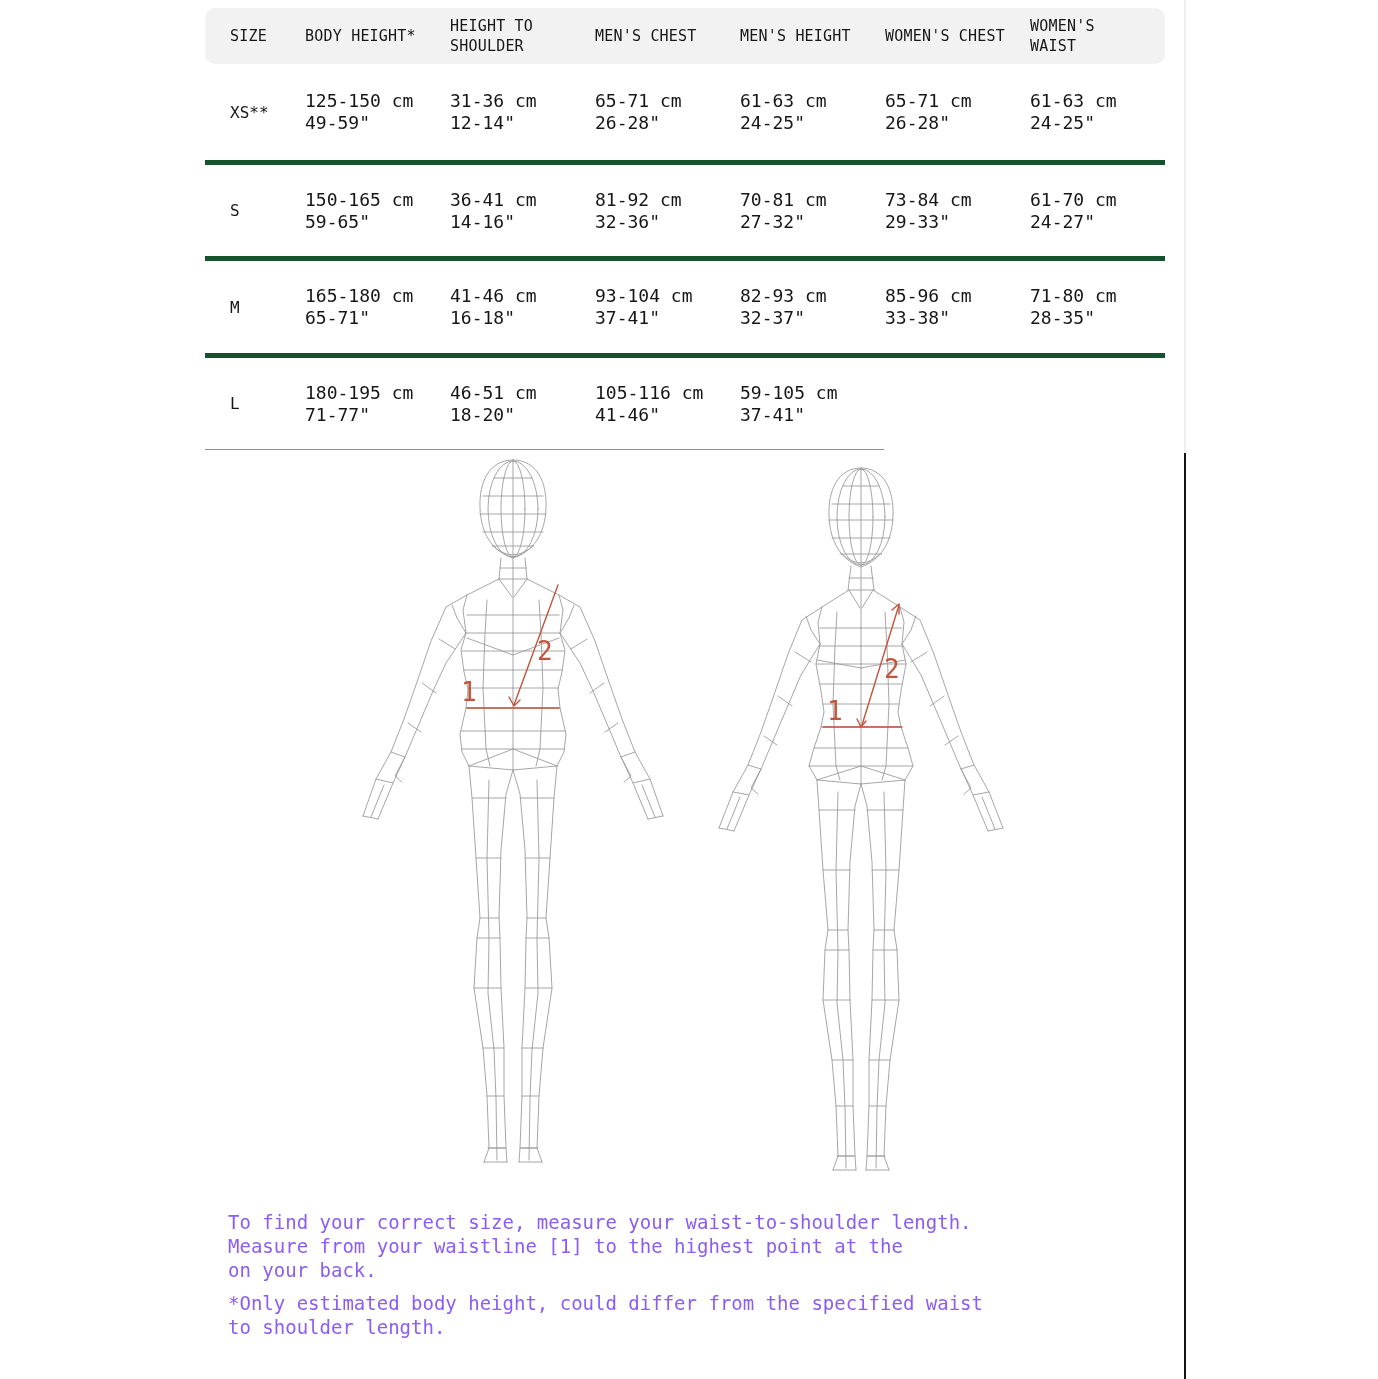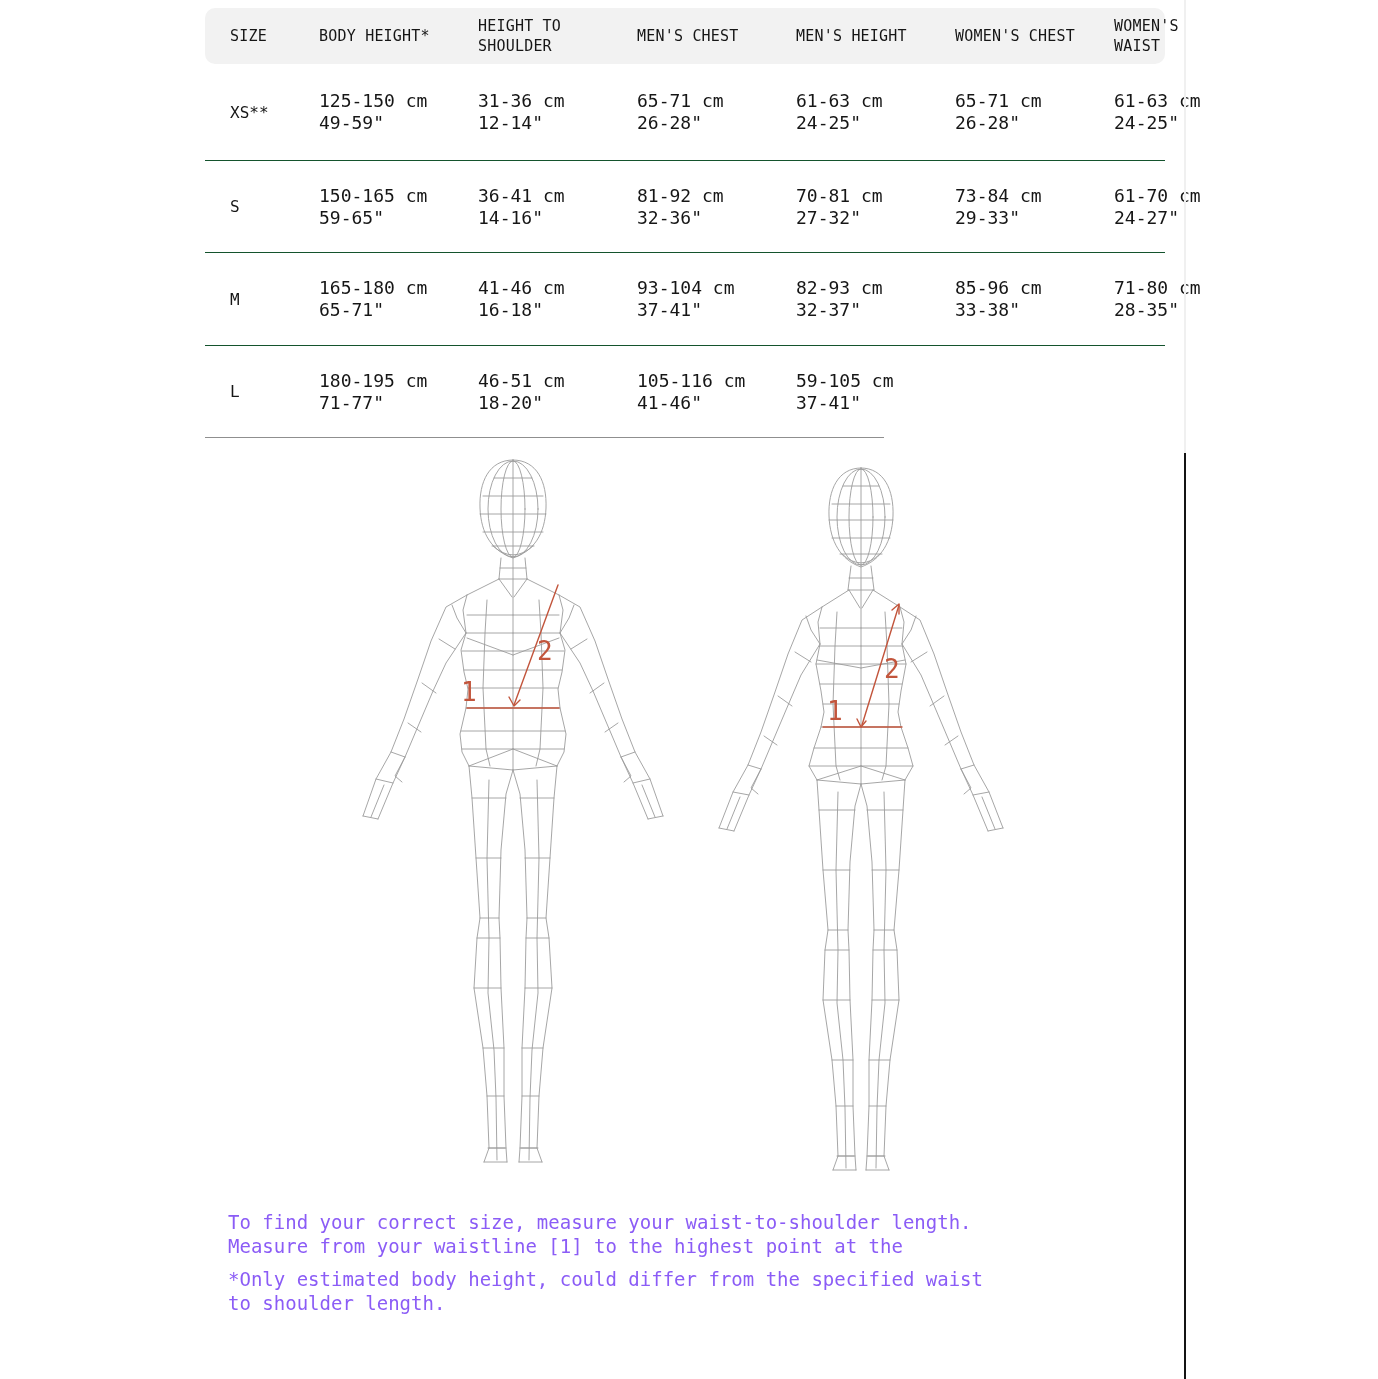--- a/index.html
+++ b/index.html
@@ -2,30 +2,30 @@
 <html><head>
 <meta charset="utf-8">
 <style>
   html,body{margin:0;padding:0;background:#ffffff;}
   .sheet{
     position:relative;width:1378px;height:1379px;background:#ffffff;overflow:hidden;
     font-family:"DejaVu Sans Mono","Liberation Mono",monospace;color:#161616;
   }
   
   .size-table{position:absolute;left:205px;top:8px;width:960px;}
-  .grid{display:grid;grid-template-columns:100px 145px 145px 145px 145px 145px 135px;gap:14px;}
+  .grid{display:grid;grid-template-columns:100px 145px 145px 145px 145px 145px 135px;}
   .thead{
     background:#f2f2f2;border-radius:10px;height:56px;align-items:center;
   }
   .hcell{
     font-size:15px;line-height:20px;padding-right:24px;letter-spacing:.2px;
     white-space:normal;color:#161616;
   }
   .hcell.first{padding-left:25px;}
-  .trow{align-items:center;border-bottom:1px solid #14532d;}
+  .trow{align-items:center;border-bottom:5px solid #14532d;}
   .trow.r0{height:96px;} .trow.r1{height:91px;} .trow.r2{height:92px;} .trow.r3{height:91px;border-bottom:none;}
   .sizecell{font-size:16px;padding-left:25px;}
   .cell{font-size:18px;line-height:22px;padding-right:24px;}
   .partial-divider{width:679px;border-top:1px solid #8f8f8f;height:0;}
   
   .fig{position:absolute;}
   .fig svg{display:block;}
   .wire{stroke:#9c9c9c;stroke-width:.9;fill:none;stroke-linejoin:round;stroke-linecap:round;}
   .accent{stroke:#c2553c;stroke-width:1.4;fill:none;stroke-linejoin:round;stroke-linecap:round;}
   .accent-label{fill:#c2553c;font-family:"DejaVu Sans Mono","Liberation Mono",monospace;font-size:26px;}
@@ -307,20 +307,21 @@
         <path class="accent" d="M156,261 L160,269 L165,263"></path>
         <text class="accent-label" x="126" y="262">1</text>
         <text class="accent-label" x="183" y="220">2</text>
       </g>
     </svg>
   </div>
 
   <div class="notes">
     <div>To find your correct size, measure your waist-to-shoulder length.</div>
     <div>Measure from your waistline [1] to the highest point at the</div>
+    <div>on your back.</div>
     <div class="footnote">
       <div>*Only estimated body height, could differ from the specified waist</div>
       <div>to shoulder length.</div>
     </div>
   </div>
 
   <div class="scroll-track"></div>
   <div class="scroll-thumb"></div>
 
 </div>

